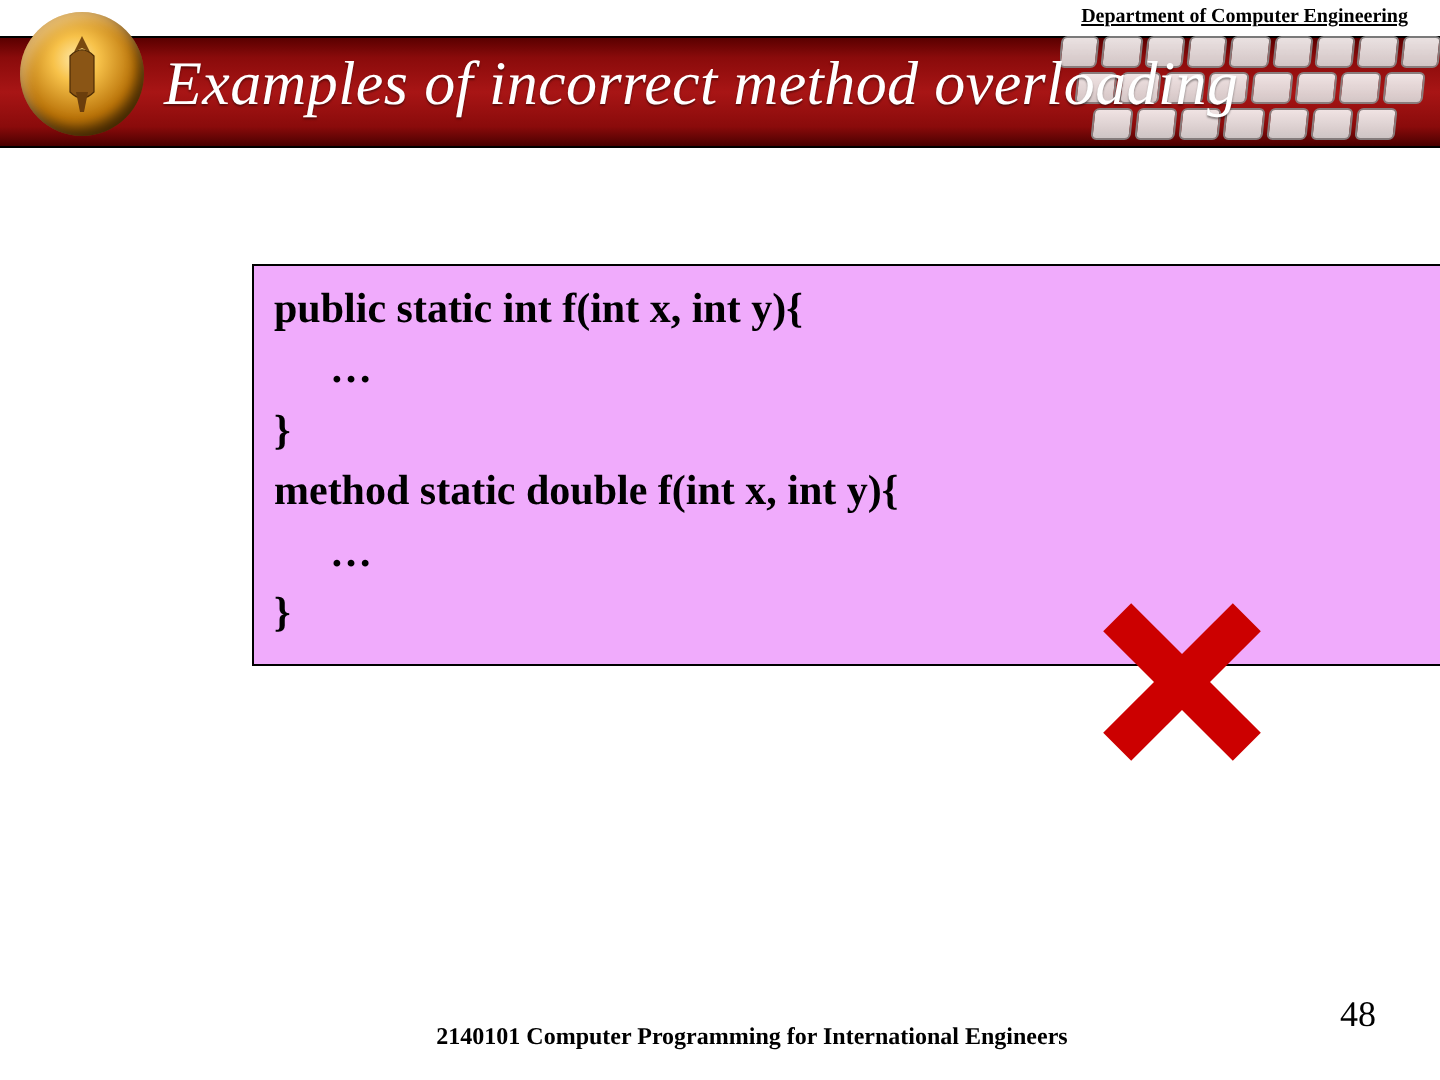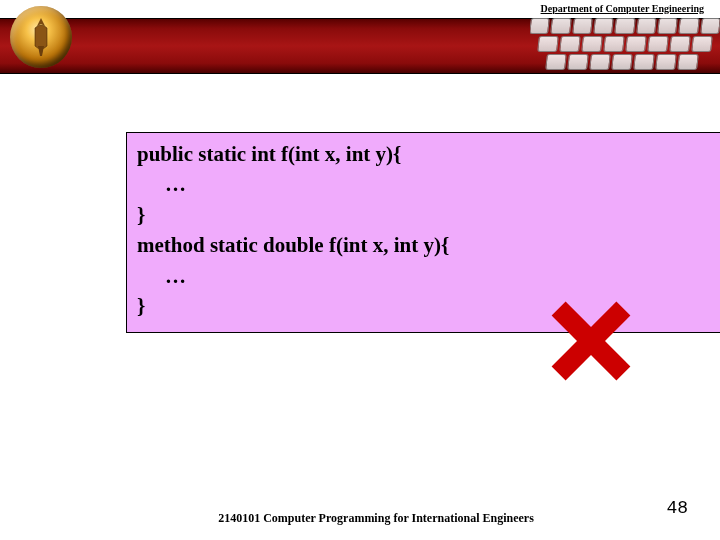--- a/index.html
+++ b/index.html
@@ -108,21 +108,21 @@
     font-size: 12px;
     font-weight: bold;
     line-height: 1.25;
   }
   .footer .l2, .footer .l3 { font-variant: small-caps; }
   .page-number {
     position: absolute;
     bottom: 22px;
     right: 32px;
     font-size: 18px;
-    font-family: Liberation Mono, monospace;
+    font-family: Liberation Serif, serif;
     text-align: center;
   }
 </style>
 </head>
 <body>
 
 <div class="header-bar">
   <div class="dept-label">Department of Computer Engineering</div>
   <div class="header-stripe"></div>
 
@@ -160,20 +160,21 @@
         <div class="key"></div>
         <div class="key"></div>
         <div class="key"></div>
         <div class="key"></div>
         <div class="key"></div>
         <div class="key"></div>
         <div class="key"></div>
       </div>
   </div>
 
+  <div class="slide-title">Examples of incorrect method overloading</div>
 </div>
 
 <div class="code-box">
   <div>public static int f(int x, int y){</div>
   <div class="indent">…</div>
   <div>}</div>
   <div>method static double f(int x, int y){</div>
   <div class="indent">…</div>
   <div>}</div>
 </div>

